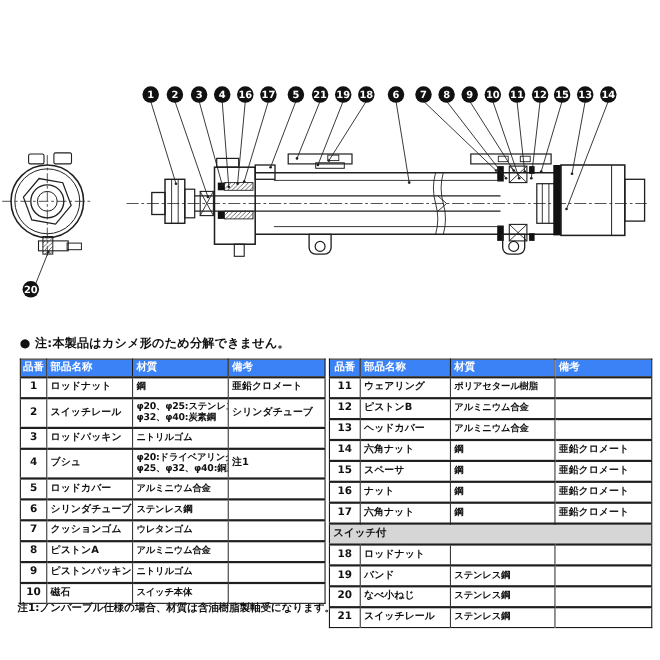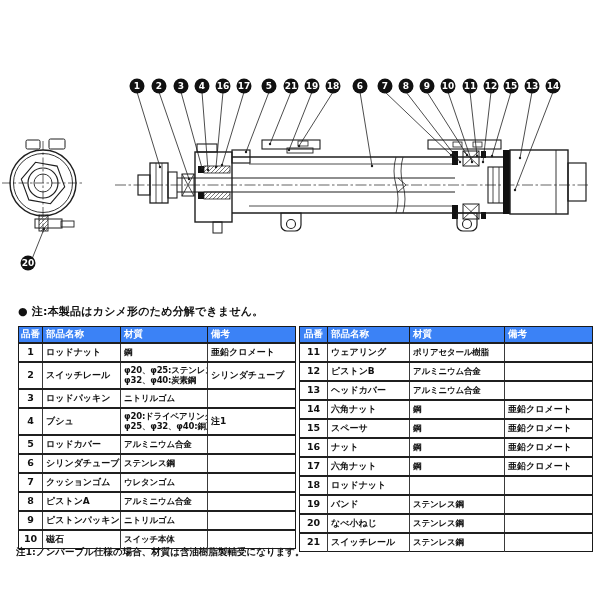--- a/index.html
+++ b/index.html
@@ -405,20 +405,23 @@
         <td class="">ナット</td>
         <td class="mat">鋼</td>
         <td class="">亜鉛クロメート</td>
       </tr>
       <tr>
         <td class="num">17</td>
         <td class="">六角ナット</td>
         <td class="mat">鋼</td>
         <td class="">亜鉛クロメート</td>
       </tr>
+      <tr class="section-row">
+        <td colspan="4">スイッチ付</td>
+      </tr>
       <tr>
         <td class="num">18</td>
         <td class="">ロッドナット</td>
         <td class="mat"></td>
         <td class=""></td>
       </tr>
       <tr>
         <td class="num">19</td>
         <td class="">バンド</td>
         <td class="mat">ステンレス鋼</td>

